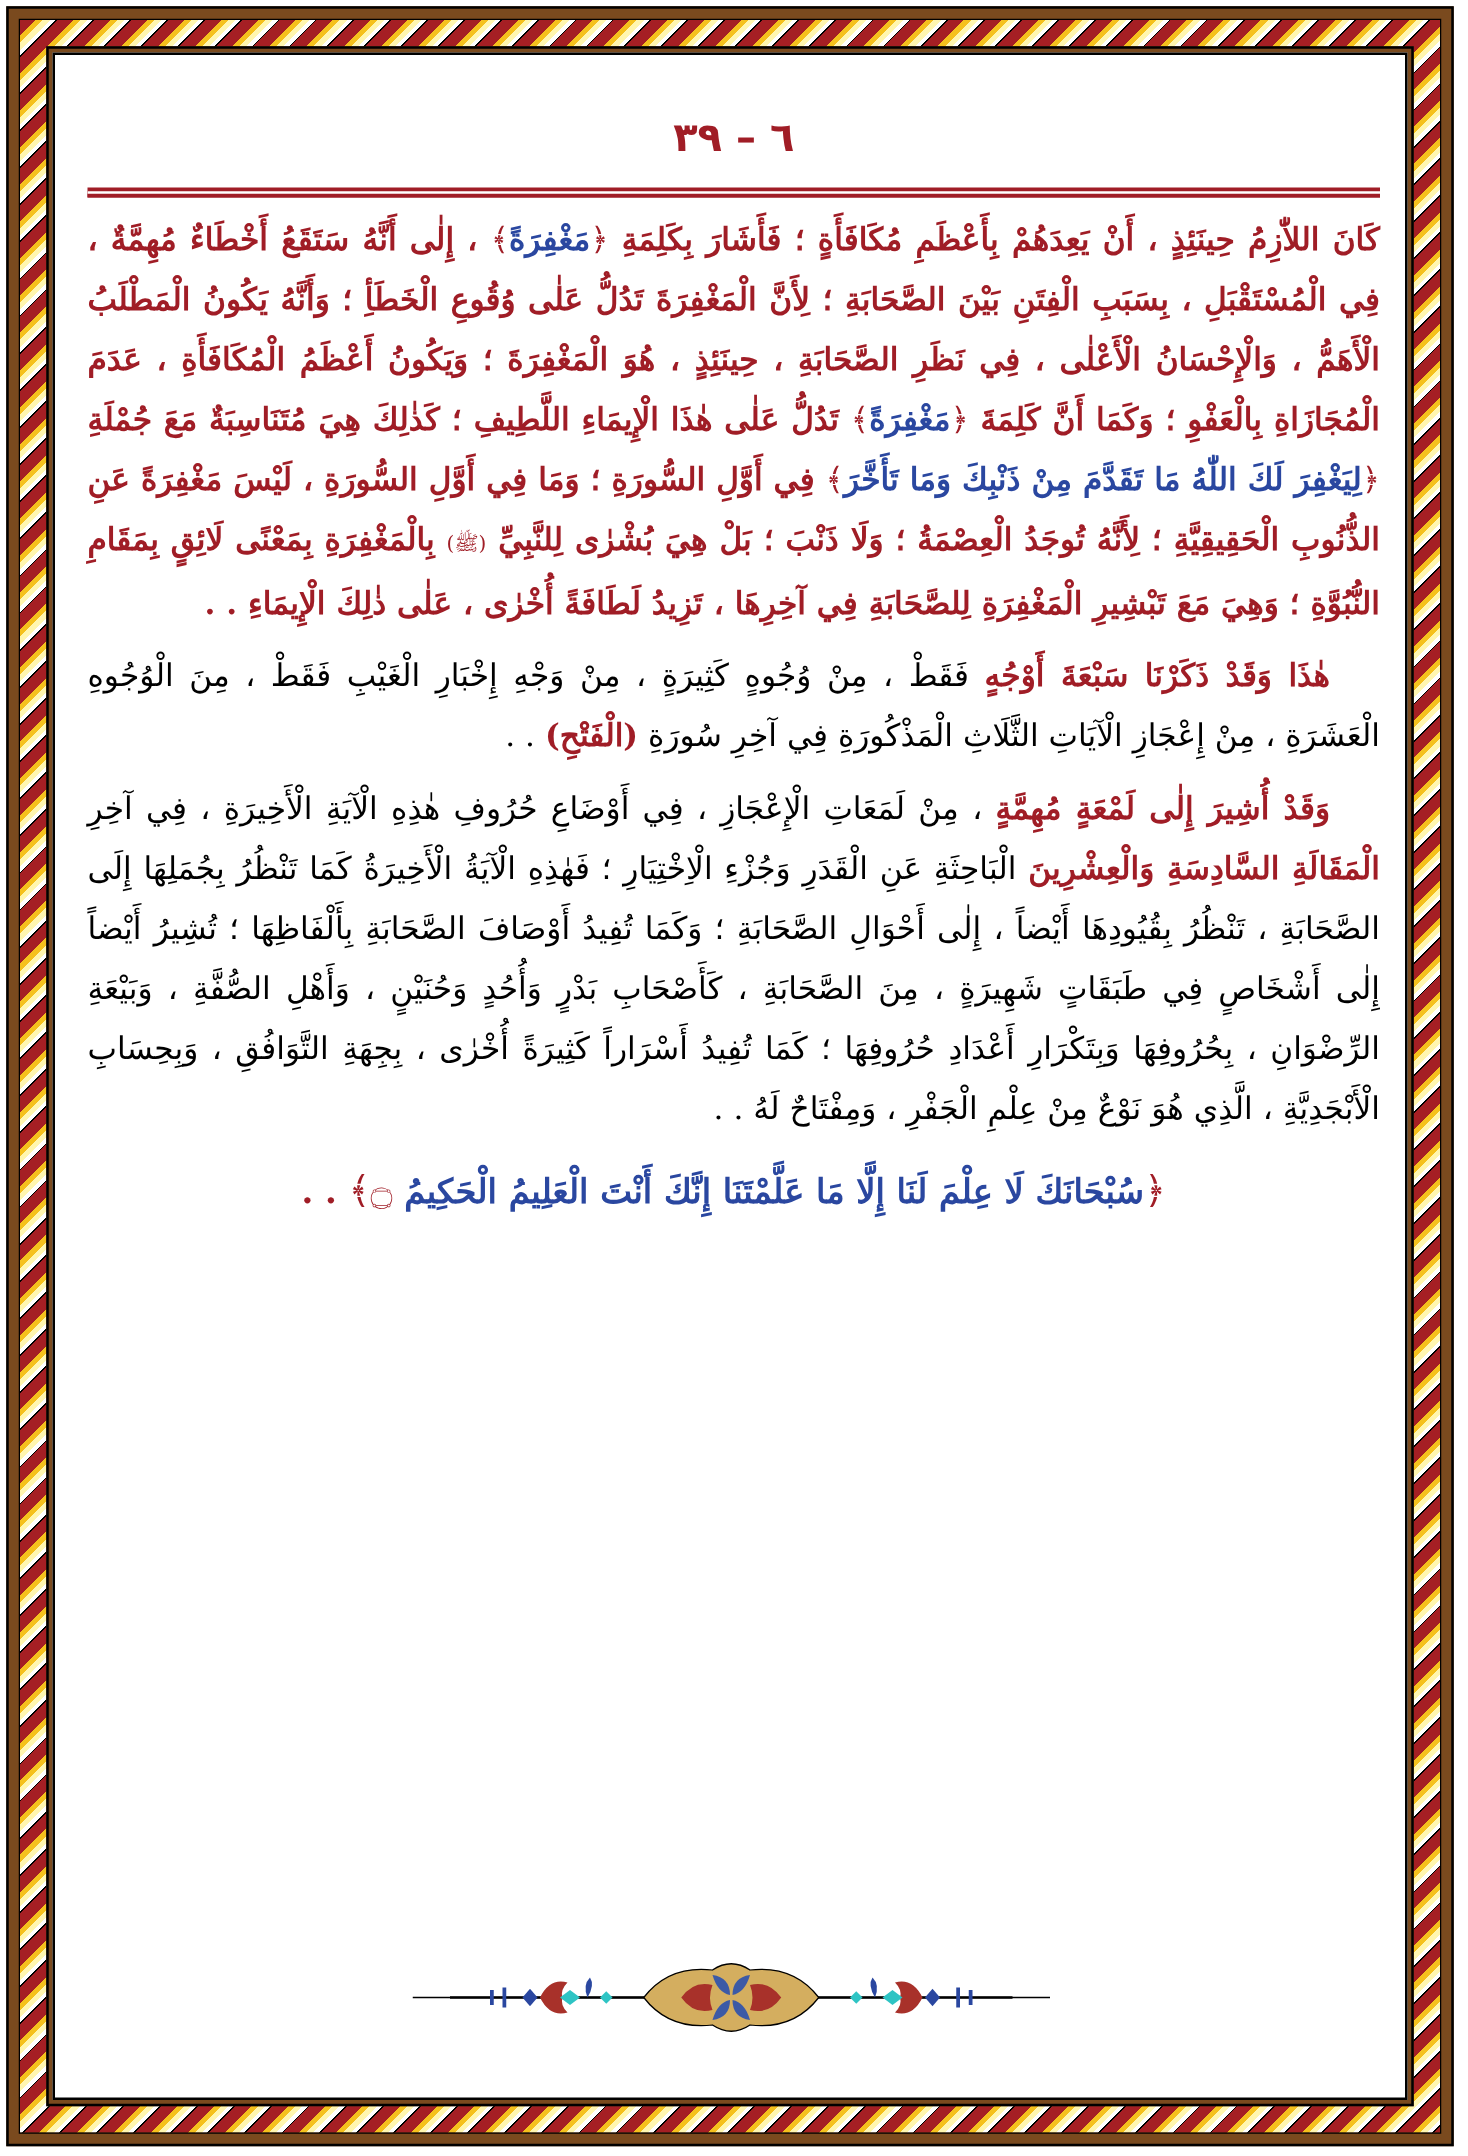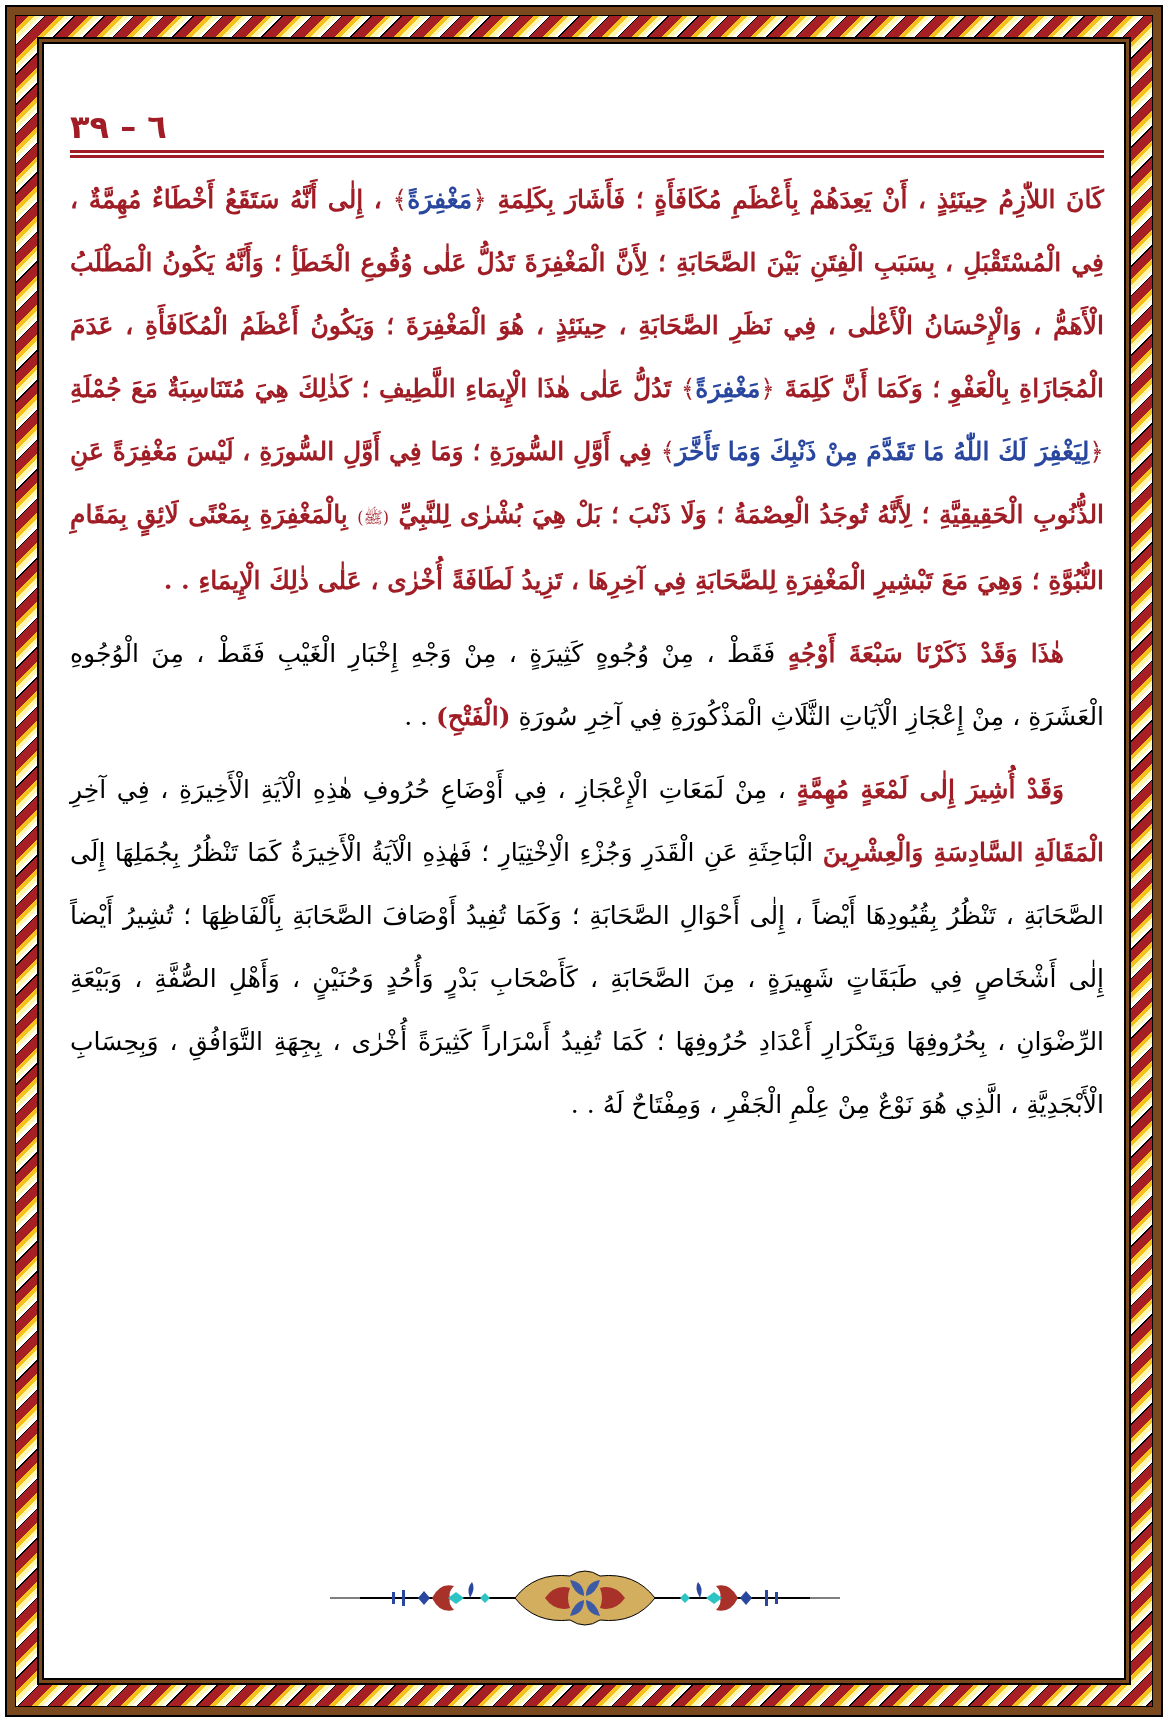--- a/index.html
+++ b/index.html
@@ -20,42 +20,42 @@
     position:absolute; left:30px; top:30px; right:30px; bottom:30px;
     background:#7a4a1e; border:2px solid #000;
   }
   .page {
     position:absolute; left:35px; top:35px; right:35px; bottom:35px;
     background:#ffffff; border:2px solid #000;
   }
 
   
   .header {
-    position:absolute; left:70px; right:70px; top:92px; height:70px;
-    display:flex; justify-content:flex-start; align-items:center;
+    position:absolute; left:70px; right:70px; top:75px; height:70px;
+    display:flex; justify-content:center; align-items:center;
     direction:ltr;
   }
   .page-number { color:#a01d26; font-size:32px; font-weight:bold; font-family:"DejaVu Sans", sans-serif; direction:rtl; }
   .page-title { color:#a01d26; font-size:30px; font-weight:bold; font-family:"DejaVu Serif", serif; direction:rtl; position:absolute; left:0; right:0; text-align:center; }
   .header-rule {
     position:absolute; left:70px; right:70px; top:150px;
     height:3px; background:#a01d26; border-bottom:5px solid #a01d26;
     box-shadow:0 0 0 0 transparent;
   }
   .header-rule::after {
     content:""; position:absolute; left:0; right:0; top:3px; height:2px; background:#fff;
   }
 
   
   .content {
     position:absolute; left:70px; right:70px; top:168px;
     direction:rtl; text-align:justify; text-align-last:right;
   }
   .para {
-    font-size:25px; line-height:63px; margin:0 0 10px 0;
+    font-size:25px; line-height:48px; margin:0 0 10px 0;
     font-family:"DejaVu Serif", serif;
   }
   .para.red { color:#a01d26; font-weight:bold; }
   .para.black { color:#000; }
   .para.indent { text-indent:40px; }
   .q-blue { color:#2a47a0; font-weight:bold; }
   .hl-red { color:#a01d26; font-weight:bold;margin-top:24px; }
   .orn-bracket { color:#a01d26; font-weight:normal; }
   .salawat { color:#a01d26; font-size:16px; font-weight:normal; }
 
@@ -92,20 +92,24 @@
   </p>
 
   <p class="para black indent">
     <span class="hl-red">هٰذَا وَقَدْ ذَكَرْنَا سَبْعَةَ أَوْجُهٍ</span><span> فَقَطْ ، مِنْ وُجُوهٍ كَثِيرَةٍ ، مِنْ وَجْهِ إِخْبَارِ الْغَيْبِ فَقَطْ ، مِنَ الْوُجُوهِ الْعَشَرَةِ ، مِنْ إِعْجَازِ الْآيَاتِ الثَّلَاثِ الْمَذْكُورَةِ فِي آخِرِ سُورَةِ </span><span class="hl-red">(الْفَتْحِ)</span><span> . .</span>
   </p>
 
   <p class="para black indent">
     <span class="hl-red">وَقَدْ أُشِيرَ إِلٰى لَمْعَةٍ مُهِمَّةٍ</span><span> ، مِنْ لَمَعَاتِ الْإِعْجَازِ ، فِي أَوْضَاعِ حُرُوفِ هٰذِهِ الْآيَةِ الْأَخِيرَةِ ، فِي آخِرِ </span><span class="hl-red">الْمَقَالَةِ السَّادِسَةِ وَالْعِشْرِينَ</span><span> الْبَاحِثَةِ عَنِ الْقَدَرِ وَجُزْءِ الْاِخْتِيَارِ ؛ فَهٰذِهِ الْآيَةُ الْأَخِيرَةُ كَمَا تَنْظُرُ بِجُمَلِهَا إِلَى الصَّحَابَةِ ، تَنْظُرُ بِقُيُودِهَا أَيْضاً ، إِلٰى أَحْوَالِ الصَّحَابَةِ ؛ وَكَمَا تُفِيدُ أَوْصَافَ الصَّحَابَةِ بِأَلْفَاظِهَا ؛ تُشِيرُ أَيْضاً إِلٰى أَشْخَاصٍ فِي طَبَقَاتٍ شَهِيرَةٍ ، مِنَ الصَّحَابَةِ ، كَأَصْحَابِ بَدْرٍ وَأُحُدٍ وَحُنَيْنٍ ، وَأَهْلِ الصُّفَّةِ ، وَبَيْعَةِ الرِّضْوَانِ ، بِحُرُوفِهَا وَبِتَكْرَارِ أَعْدَادِ حُرُوفِهَا ؛ كَمَا تُفِيدُ أَسْرَاراً كَثِيرَةً أُخْرٰى ، بِجِهَةِ التَّوَافُقِ ، وَبِحِسَابِ الْأَبْجَدِيَّةِ ، الَّذِي هُوَ نَوْعٌ مِنْ عِلْمِ الْجَفْرِ ، وَمِفْتَاحٌ لَهُ . .</span>
   </p>
 
+  <p class="para closing">
+    <span class="orn-bracket">﴿</span><span>سُبْحَانَكَ لَا عِلْمَ لَنَا إِلَّا مَا عَلَّمْتَنَا إِنَّكَ أَنْتَ الْعَلِيمُ الْحَكِيمُ</span>
+    <span class="orn-bracket">۝</span><span class="orn-bracket">﴾</span><span class="dots"> . .</span>
+  </p>
 </div>
 
 <div class="divider">
   <svg width="510" height="60" viewBox="0 0 510 60">
     <line x1="0" y1="28" x2="510" y2="28" stroke="#000" stroke-width="1.2"></line>
     <line x1="30" y1="28" x2="480" y2="28" stroke="#000" stroke-width="2"></line>
 
     <g fill="#2a47a0">
       <rect x="62" y="22" width="3" height="12"></rect>
       <rect x="72" y="20" width="3" height="16"></rect>

